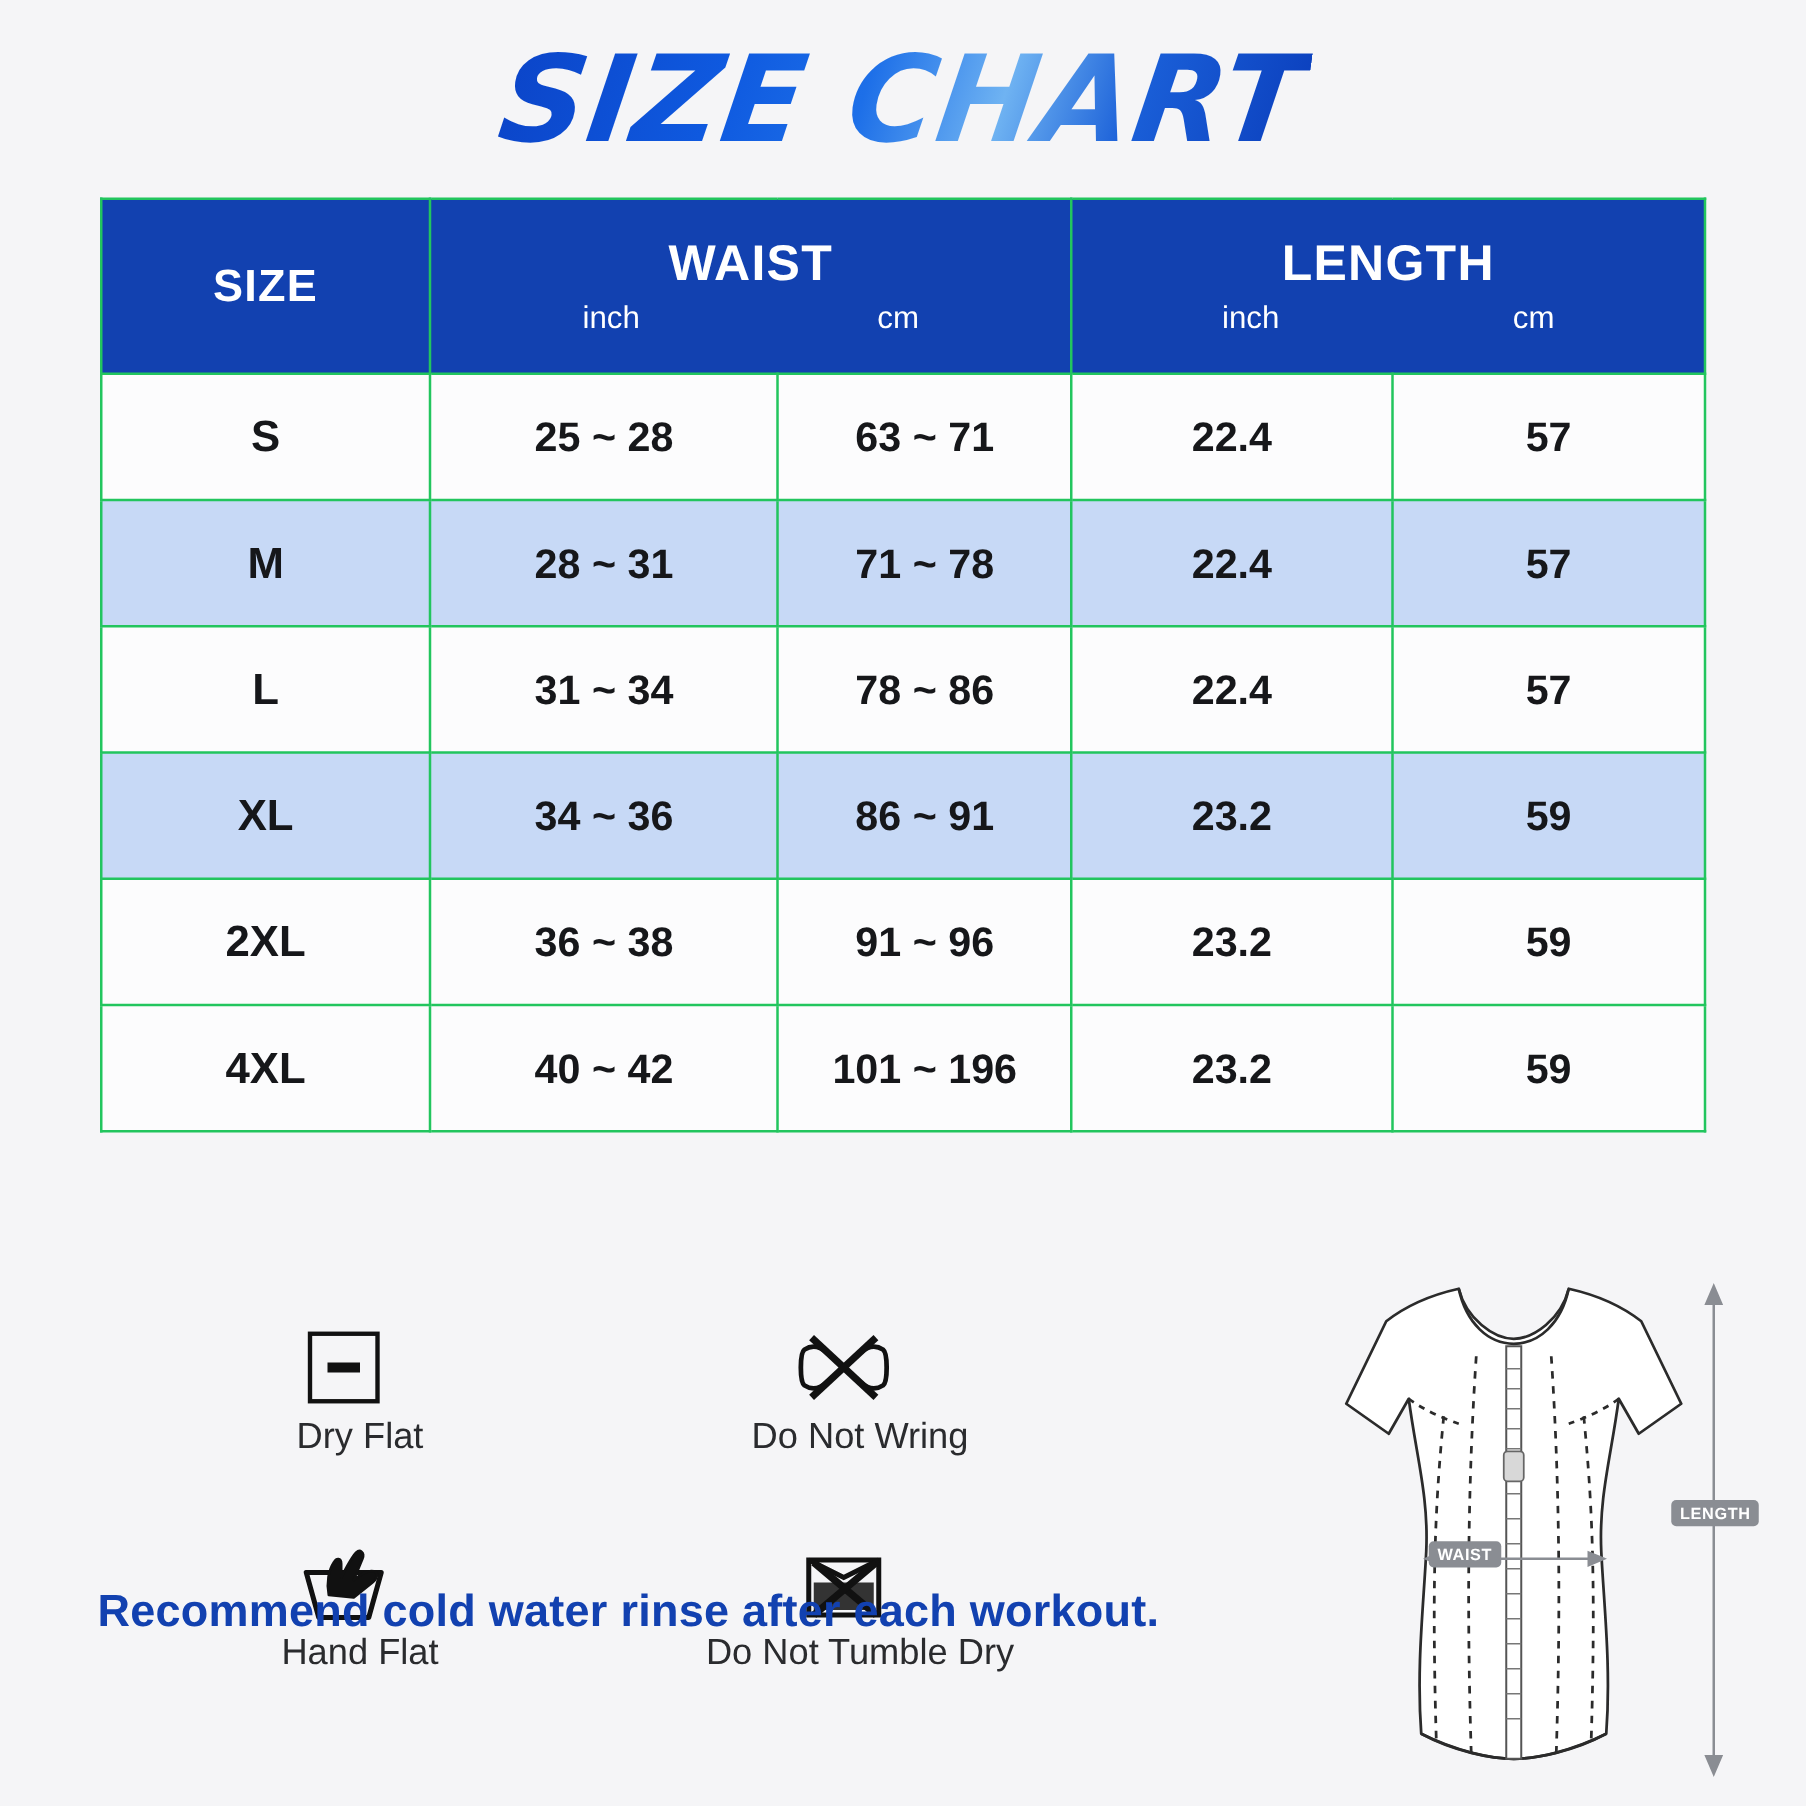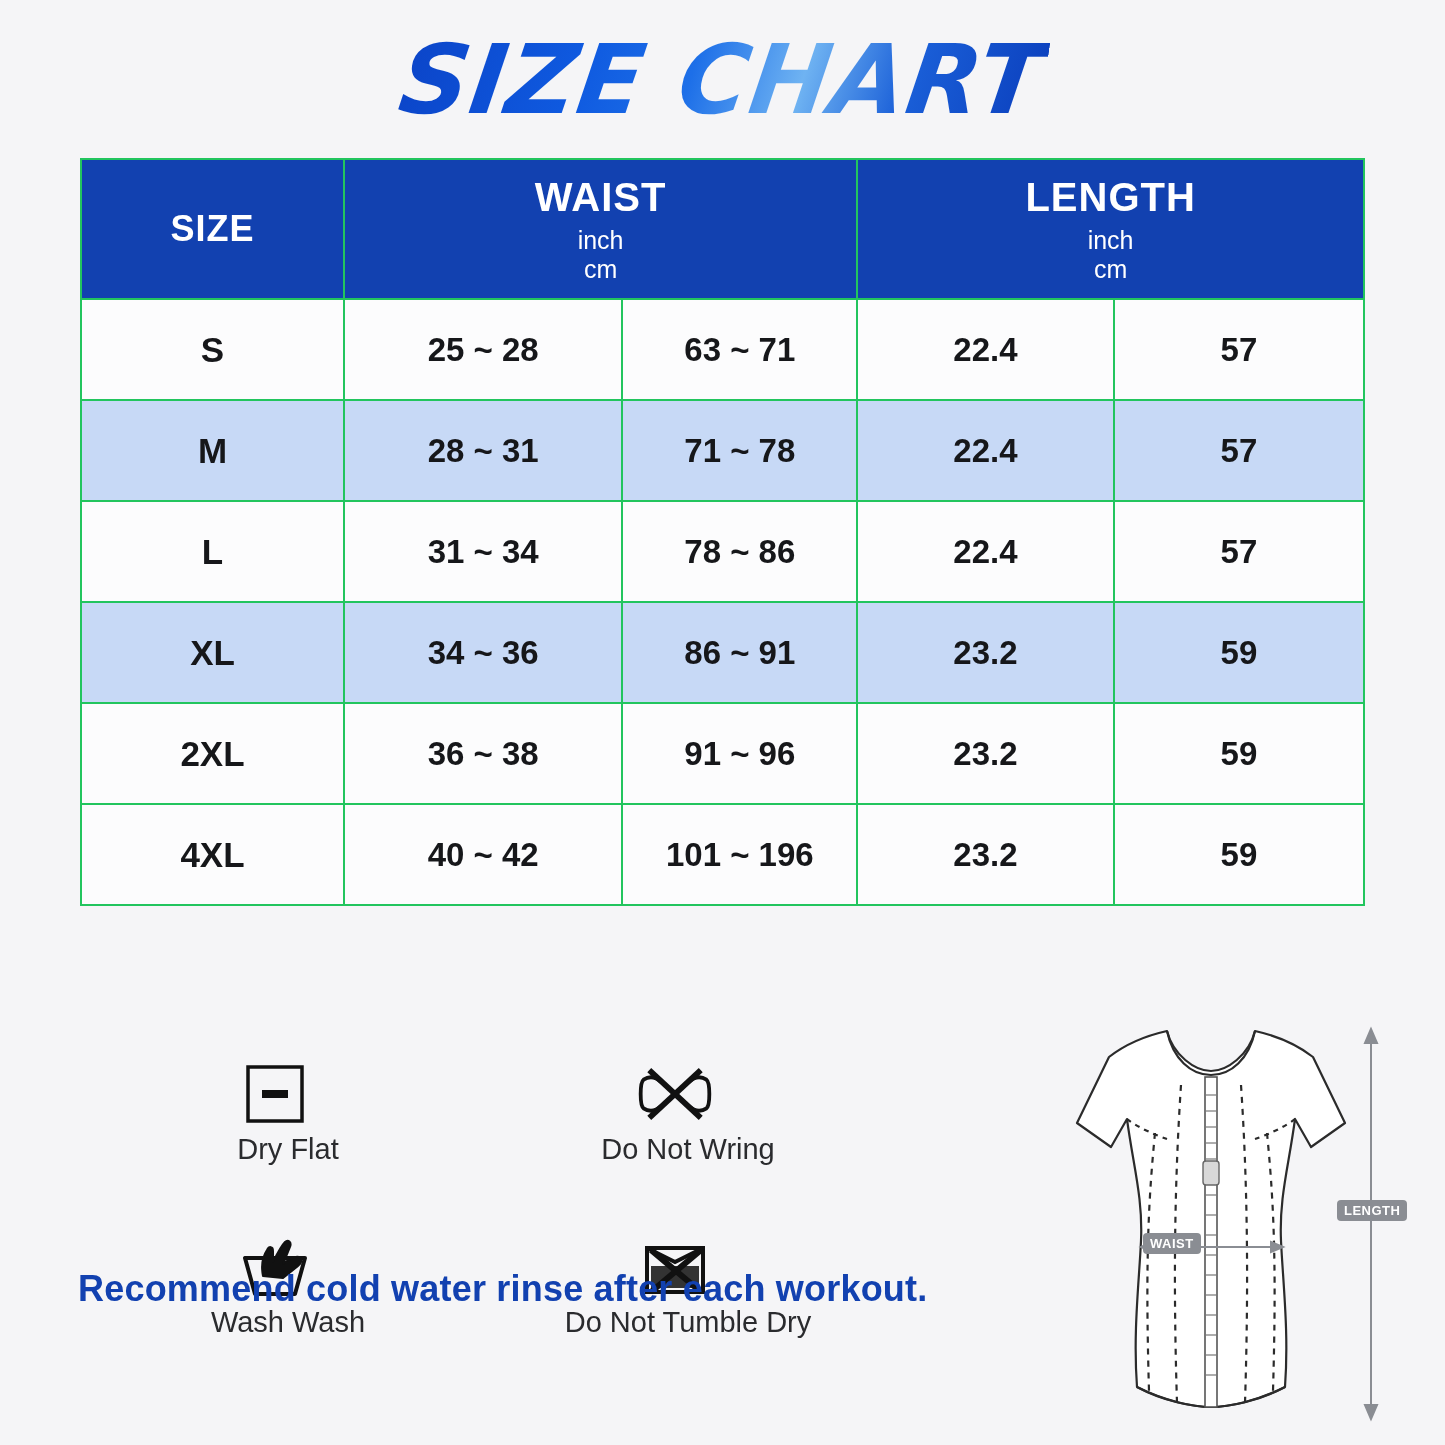--- a/index.html
+++ b/index.html
@@ -73,21 +73,20 @@
     letter-spacing: 1px;
     display: block;
     margin-bottom: 6px;
   }
   .hdr-units {
     display: flex;
     justify-content: space-around;
     font-size: 25px;
     font-weight: normal;
     padding: 0 26px;
-    flex-direction: column;
   }
   tbody td {
     text-align: center;
     font-size: 33px;
     font-weight: bold;
     color: #16171a;
     height: 97px;
     background: #fcfcfd;
   }
   tbody tr.alt td {
@@ -280,21 +279,21 @@
     <div class="care-row">
       <div class="care-item">
         <span class="care-icon">
           <svg width="76" height="70" viewBox="0 0 76 70">
             <path d="M8 26 L68 26 L58 62 L18 62 Z" fill="none" stroke="#111" stroke-width="4" stroke-linejoin="round"></path>
             <path d="M26 44 C24 34, 26 24, 30 18 C32 14, 36 14, 36 19 L36 30
                      C40 22, 44 14, 48 10 C51 7, 55 10, 53 15 L46 32
                      C52 27, 58 24, 62 25 C66 26, 65 31, 61 34 L46 46 Z" fill="#111" stroke="#111" stroke-width="2" stroke-linejoin="round"></path>
           </svg>
         </span>
-        <span class="care-label">Wash Wash</span>
+        <span class="care-label">Hand Flat</span>
       </div>
       <div class="care-item">
         <span class="care-icon">
           <svg width="76" height="70" viewBox="0 0 76 70">
             <path d="M10 16 L66 16 L66 60 L10 60 Z" fill="none" stroke="#111" stroke-width="4"></path>
             <path d="M10 16 L38 30 L66 16" fill="none" stroke="#111" stroke-width="4"></path>
             <rect x="14" y="34" width="48" height="22" fill="#111" opacity="0.85"></rect>
             <line x1="14" y1="18" x2="64" y2="60" stroke="#111" stroke-width="6"></line>
             <line x1="64" y1="18" x2="14" y2="60" stroke="#111" stroke-width="6"></line>
           </svg>

